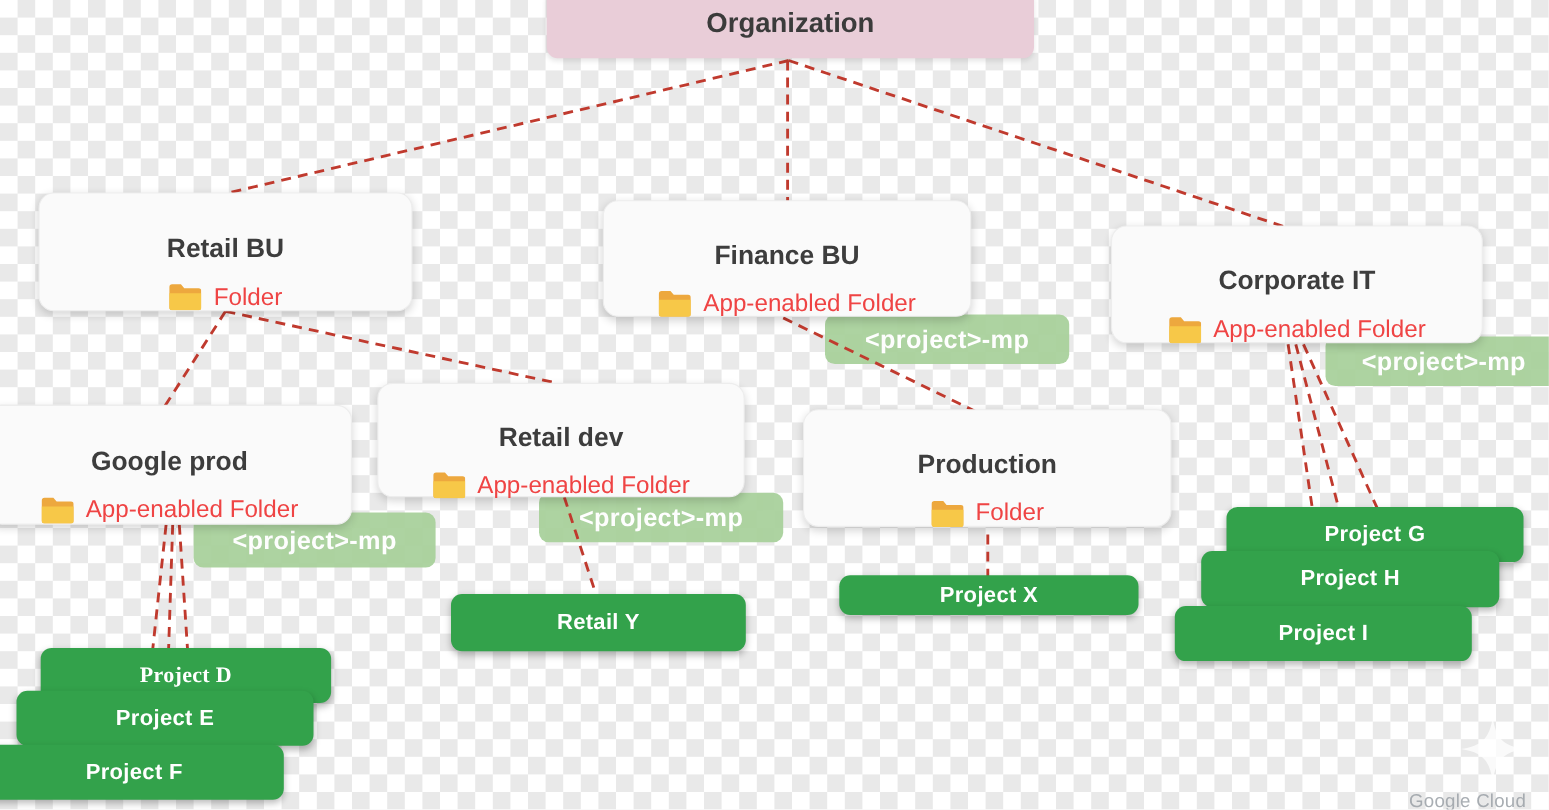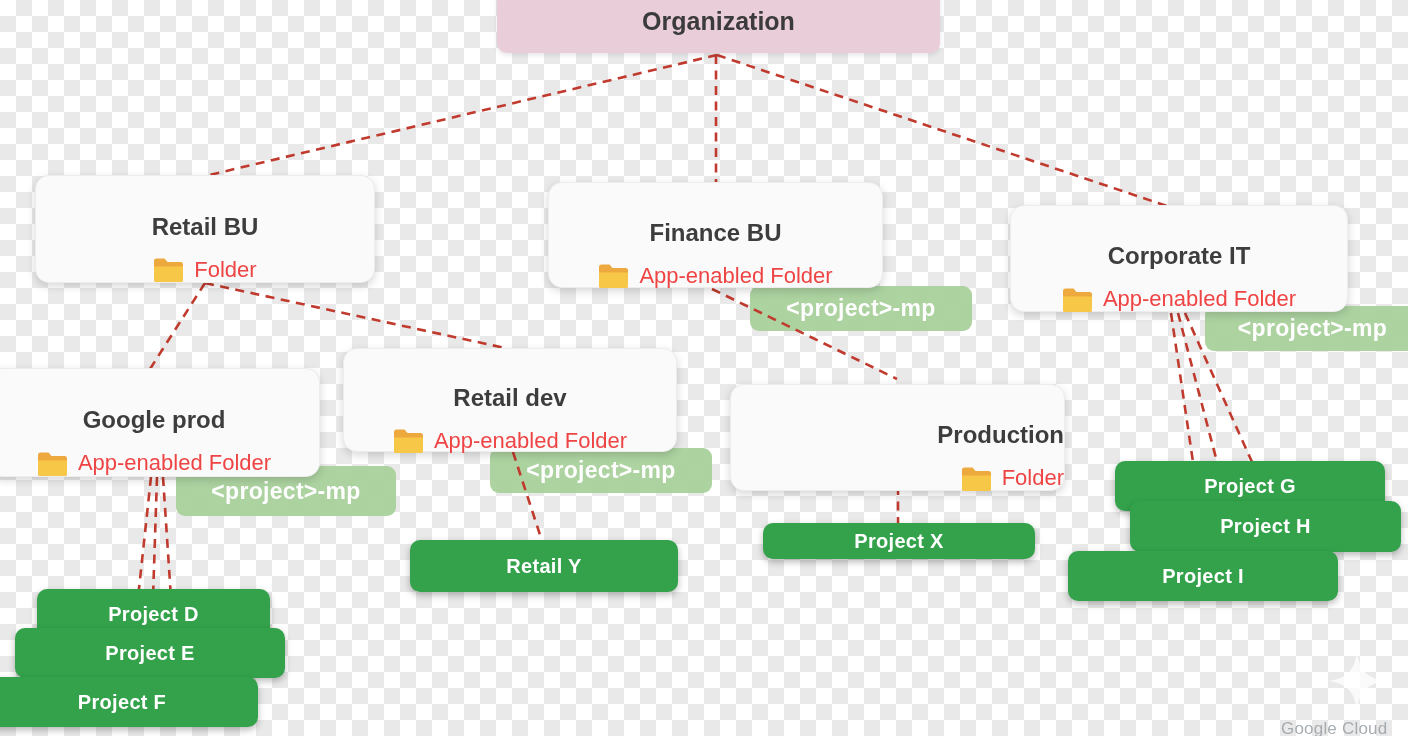--- a/index.html
+++ b/index.html
@@ -138,37 +138,37 @@
     <span class="folder-icon">
       <svg width="30" height="25" viewBox="0 0 30 25">
           <path d="M1 4 a2.5 2.5 0 0 1 2.5-2.5 h8 l3 3.5 h13 a2.5 2.5 0 0 1 2.5 2.5 v15 a2.5 2.5 0 0 1-2.5 2.5 H3.5 A2.5 2.5 0 0 1 1 22.5 Z" fill="#eda83e"></path>
           <path d="M1 9.5 h29 v13 a2.5 2.5 0 0 1-2.5 2.5 H3.5 A2.5 2.5 0 0 1 1 22.5 Z" fill="#f7c848"></path>
         </svg>
     </span>
     <span>App-enabled Folder</span>
   </div>
 </div>
 
-<div class="abs node" style="left:730px;top:384px;width:335px;height:107px;align-items:flex-end;">
+<div class="abs node" style="left:730px;top:372px;width:335px;height:107px;">
   <div class="node-title">Production</div>
   <div class="node-sub">
     <span class="folder-icon">
       <svg width="30" height="25" viewBox="0 0 30 25">
           <path d="M1 4 a2.5 2.5 0 0 1 2.5-2.5 h8 l3 3.5 h13 a2.5 2.5 0 0 1 2.5 2.5 v15 a2.5 2.5 0 0 1-2.5 2.5 H3.5 A2.5 2.5 0 0 1 1 22.5 Z" fill="#eda83e"></path>
           <path d="M1 9.5 h29 v13 a2.5 2.5 0 0 1-2.5 2.5 H3.5 A2.5 2.5 0 0 1 1 22.5 Z" fill="#f7c848"></path>
         </svg>
     </span>
     <span>Folder</span>
   </div>
 </div>
 
-<div class="abs project" style="left:37px;top:589px;width:233px;height:50px;">Project D</div>
+<div class="abs project" style="left:37px;top:589px;width:264px;height:50px;font-family:Liberation Serif, serif;">Project D</div>
 <div class="abs project" style="left:15px;top:628px;width:270px;height:50px;">Project E</div>
 <div class="abs project" style="left:-14px;top:677px;width:272px;height:50px;">Project F</div>
 
 <div class="abs project" style="left:410px;top:540px;width:268px;height:52px;">Retail Y</div>
 <div class="abs project" style="left:763px;top:523px;width:272px;height:36px;">Project X</div>
 
 <div class="abs project" style="left:1115px;top:461px;width:270px;height:50px;">Project G</div>
-<div class="abs project" style="left:1092px;top:501px;width:271px;height:51px;margin-left:38px;">Project H</div>
+<div class="abs project" style="left:1092px;top:501px;width:271px;height:51px;">Project H</div>
 <div class="abs project" style="left:1068px;top:551px;width:270px;height:50px;">Project I</div>
 
 <div class="abs gc-watermark" style="left:1281px;top:719px;">Google Cloud</div>
 
 </body></html>

